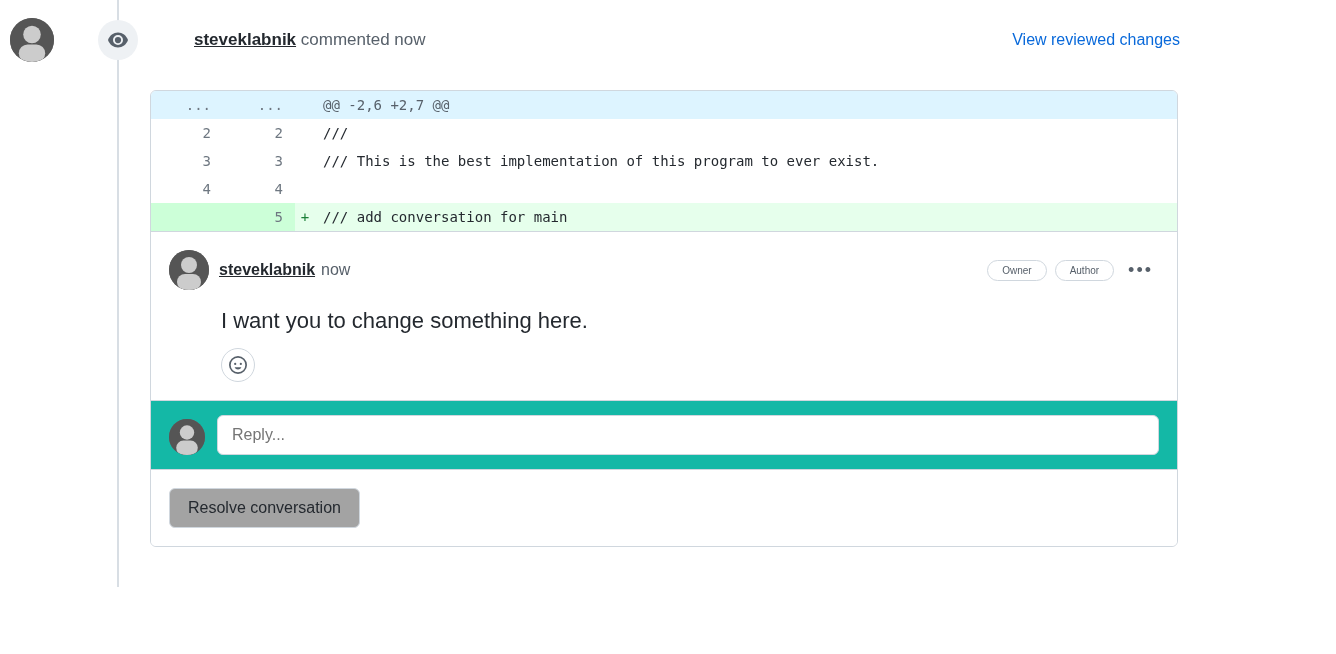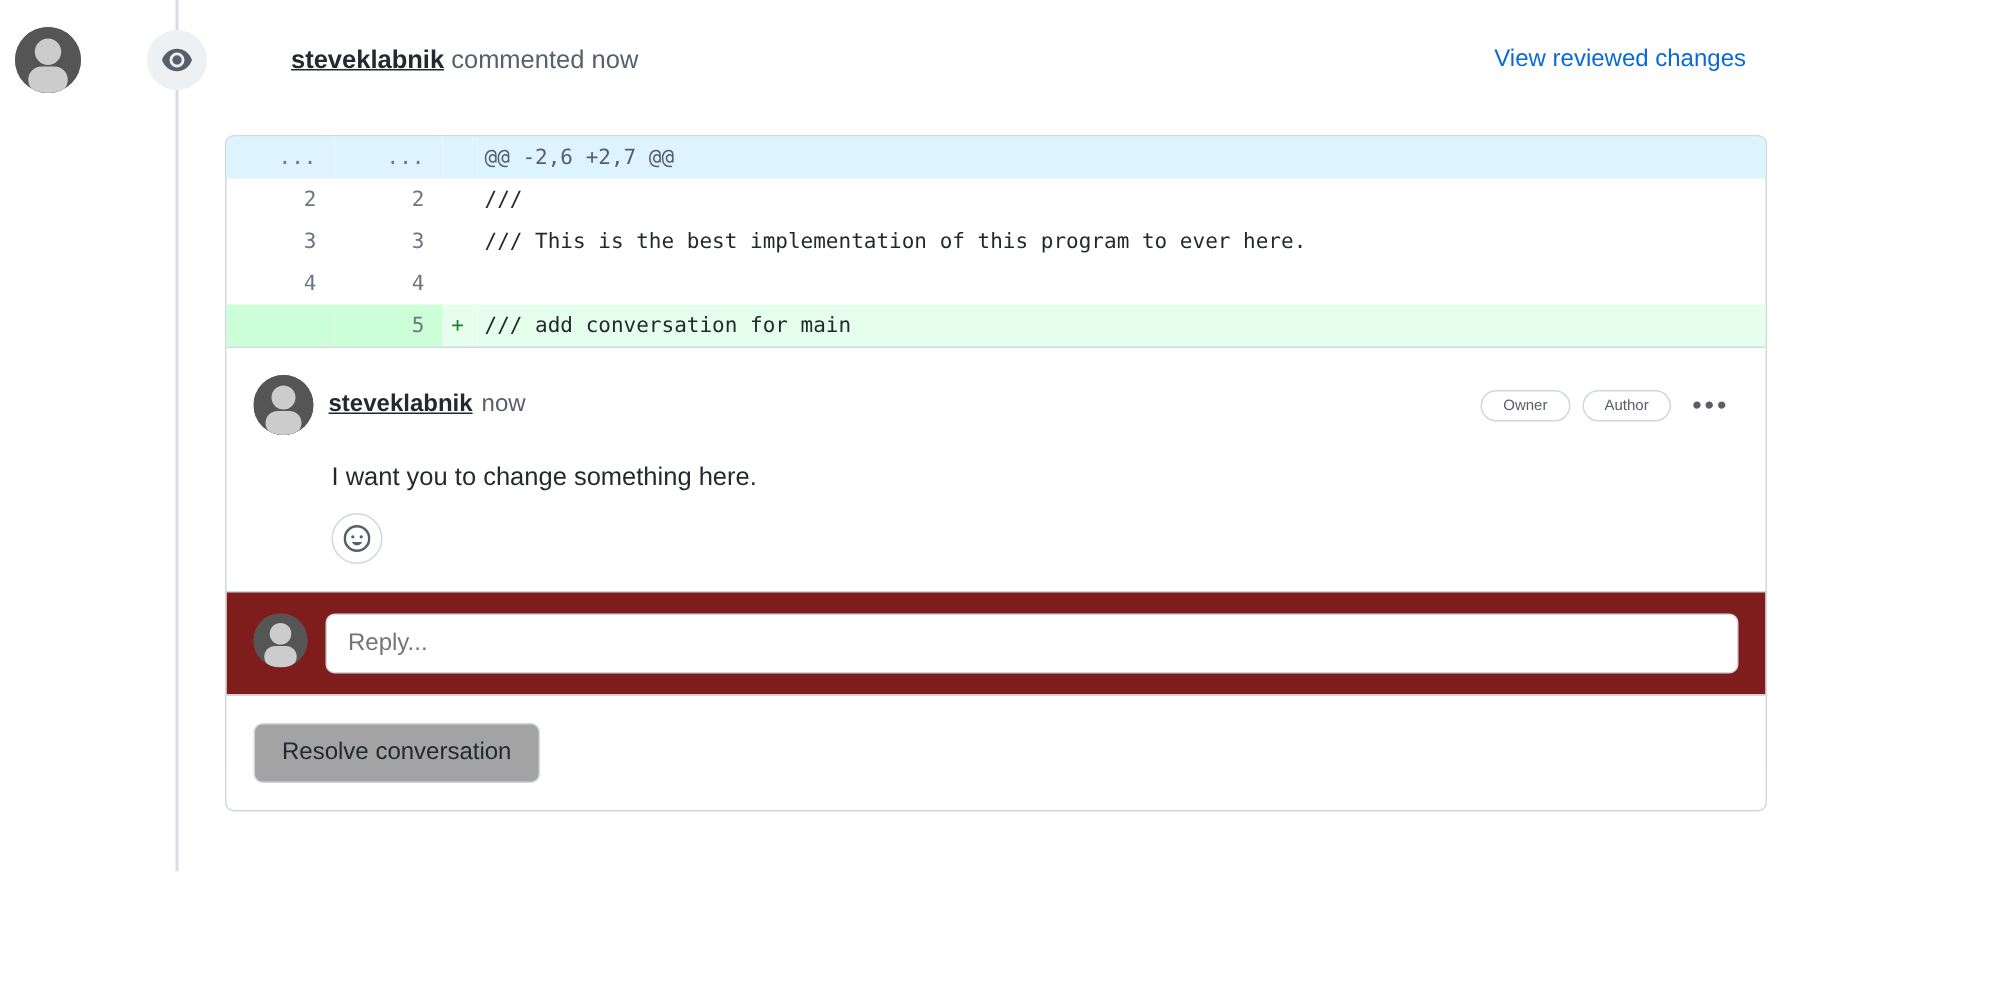--- a/index.html
+++ b/index.html
@@ -46,21 +46,21 @@
     }
     .eye-badge svg { fill: #57606a; width:20px; height:20px; }
     .header-text {
       margin-left: 140px;
       font-size: 17px;
       color: #57606a;
     }
     .header-text .username { font-weight: 600; color: #24292f; }
     .view-link {
       position: absolute;
-      right: 24px;
+      right: 8px;
       color: #0969da;
       font-size: 16px;
       font-weight: 500;
       text-decoration: none;
     }
     .review-box {
       margin-left: 150px;
       margin-right: 10px;
       margin-top: 20px;
       border: 1px solid #d0d7de;
@@ -107,36 +107,36 @@
     .badges { display:flex; align-items:center; gap:8px; }
     .badge-pill {
       border: 1px solid #d0d7de;
       border-radius: 20px;
       padding: 4px 14px;
       font-size: 10px;
       color: #57606a;
       background: #fff;
     }
     .kebab { color:#57606a; font-size:18px; padding:0 6px; cursor:pointer; letter-spacing:2px; }
-    .comment-body { margin: 18px 0 14px 52px; font-size: 17px; color:#24292f; }
+    .comment-body { margin: 18px 0 14px 52px; font-size: 22px; color:#24292f; }
     .reaction-btn {
       margin: 0 0 18px 52px;
       width: 34px; height: 34px;
       border: 1px solid #d0d7de;
       border-radius: 50%;
       background: #fff;
       display:flex; align-items:center; justify-content:center;
       cursor:pointer;
     }
     .reaction-btn svg { fill:#57606a; width:18px; height:18px; }
     .reply-row {
       border-top: 1px solid #d0d7de;
       padding: 14px 18px;
-      background: #7f1d1d;
-      display:flex; align-items:flex-start; gap:12px;
+      background: #14b8a6;
+      display:flex; align-items:flex-end; gap:12px;
     }
     .reply-input {
       flex:1;
       border: 1px solid #d0d7de;
       border-radius: 6px;
       padding: 10px 14px;
       font-size: 16px;
       color:#57606a;
       background:#fff;
     }
@@ -196,21 +196,21 @@
       <tr>
         <td class="num-col">2</td>
         <td class="num-col">2</td>
         <td class="sign-col"> </td>
         <td class="code-col">///</td>
       </tr>
       <tr>
         <td class="num-col">3</td>
         <td class="num-col">3</td>
         <td class="sign-col"> </td>
-        <td class="code-col">/// This is the best implementation of this program to ever here.</td>
+        <td class="code-col">/// This is the best implementation of this program to ever exist.</td>
       </tr>
       <tr>
         <td class="num-col">4</td>
         <td class="num-col">4</td>
         <td class="sign-col"> </td>
         <td class="code-col"></td>
       </tr>
       <tr class="add-row">
         <td class="num-col num-col-left"></td>
         <td class="num-col">5</td>

